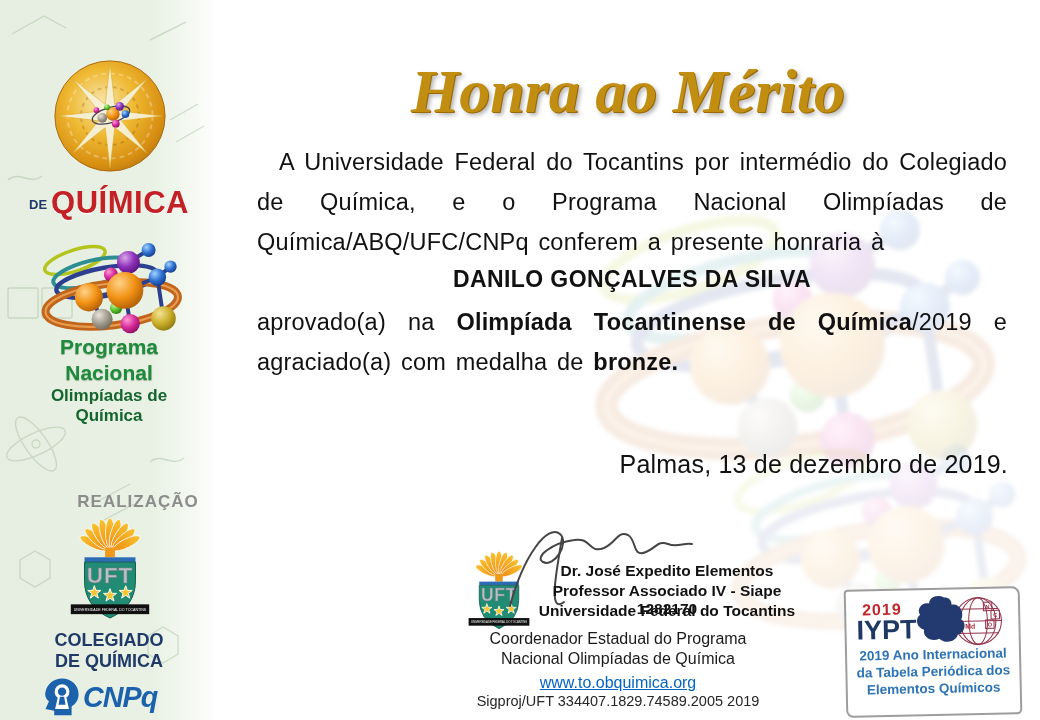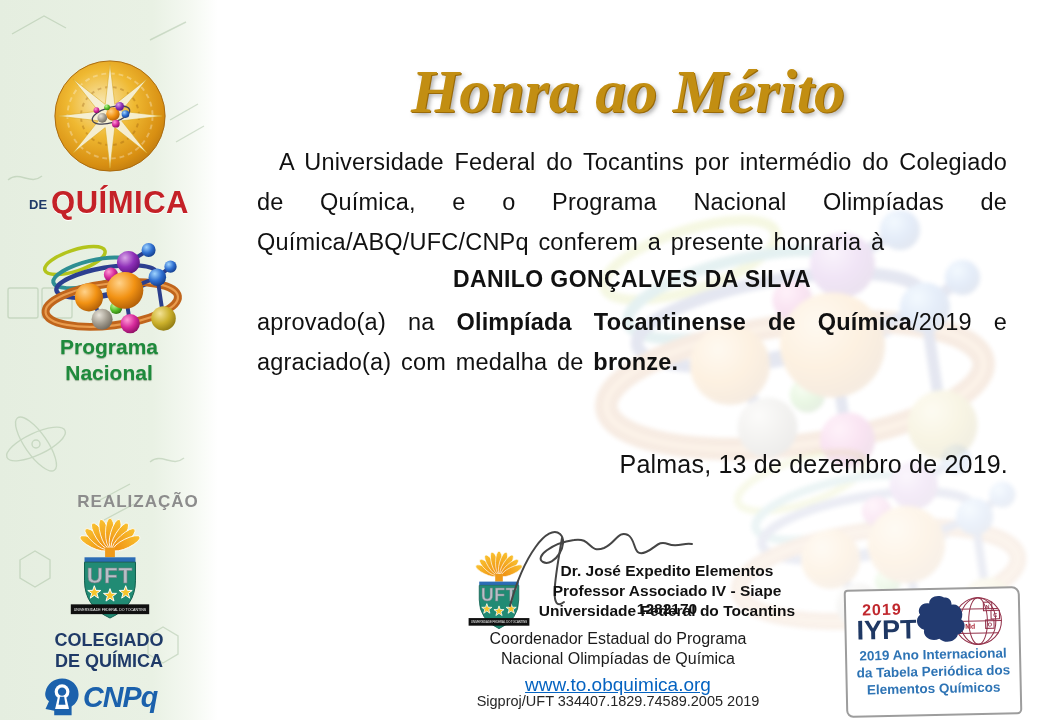--- a/index.html
+++ b/index.html
@@ -54,21 +54,21 @@
         font-size:15.5px;font-weight:700;}
   .sig-l2{position:absolute;left:533px;top:582px;width:268px;text-align:center;
         font-size:15.5px;font-weight:700;}
   .sig-l3{position:absolute;left:533px;top:602px;width:268px;text-align:center;
         font-size:15.5px;font-weight:700;}
   .coord1{position:absolute;left:448px;top:630px;width:340px;text-align:center;
         font-size:16px;color:#1a1a1a;}
   .coord2{position:absolute;left:448px;top:650px;width:340px;text-align:center;
         font-size:16px;color:#1a1a1a;}
   .site{position:absolute;left:448px;top:674px;width:340px;text-align:center;
-        font-size:19px;color:#0563C1;text-decoration:underline;cursor:pointer;}
+        font-size:16px;color:#0563C1;text-decoration:underline;cursor:pointer;}
   .sigproj{position:absolute;left:430px;top:693px;width:376px;text-align:center;
         font-size:14.5px;color:#262626;}
   
   .iypt{position:absolute;left:845px;top:588px;width:172px;height:124px;background:#fff;
         border:2px solid #9d9d9d;border-radius:4px 8px 5px 7px;transform:rotate(-1.2deg);}
   .iypt-top{position:absolute;left:8px;top:6px;width:156px;height:48px;}
   .iypt-year{position:absolute;left:8px;top:4px;font-size:16px;font-weight:800;color:#C0272D;
         letter-spacing:1px;}
   .iypt-acr{position:absolute;left:2px;top:18px;font-size:27px;font-weight:800;color:#1F3864;}
   .iypt-art{position:absolute;left:52px;top:-2px;width:108px;height:56px;}
@@ -213,20 +213,24 @@
     </div>
 
     <svg class="molecule-logo">
         <use href="#molecule"></use>
       </svg>
 
     <div class="prog-main">
       <div>Programa</div>
       <div>Nacional</div>
     </div>
+    <div class="prog-sub">
+      <div>Olimpíadas de</div>
+      <div>Química</div>
+    </div>
 
     <div class="realizacao">REALIZAÇÃO</div>
 
     <svg class="uft-side">
         <use href="#uftlogo"></use>
       </svg>
 
     <div class="colegiado">
       <div>COLEGIADO</div>
       <div>DE QUÍMICA</div>

